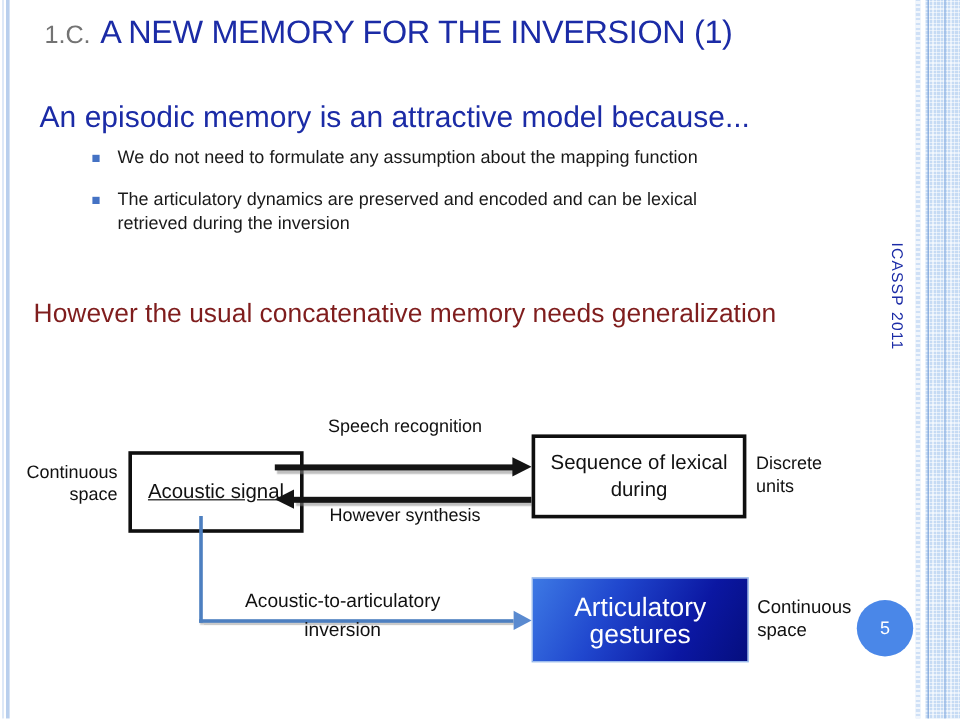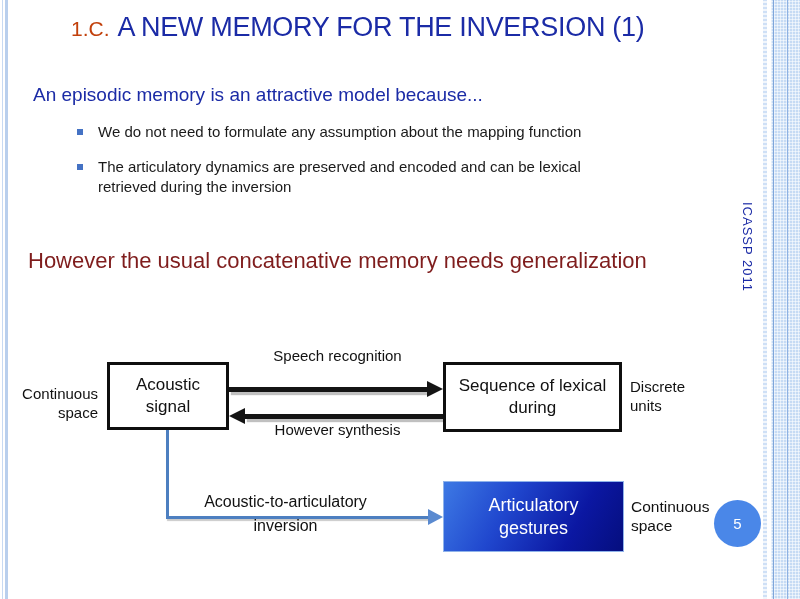--- a/index.html
+++ b/index.html
@@ -21,25 +21,25 @@
     background-color:#c6dbf4;
     background-image:
       repeating-linear-gradient(0deg, rgba(255,255,255,.55) 0 1px, rgba(0,0,0,0) 1px 3px),
       repeating-linear-gradient(90deg, rgba(255,255,255,.55) 0 1px, rgba(0,0,0,0) 1px 3px);
   }
   .edge-r-line1 { position:absolute; left:773px; top:0; width:1px; height:100%; background:#7fa6da; }
   .edge-r-line2 { position:absolute; left:787px; top:0; width:1px; height:100%; background:#8fb2e2; }
 
   
   .title { position:absolute; left:37px; top:12px; white-space:nowrap; }
-  .title-prefix { font-size:21px; color:#c2410c; letter-spacing:0; margin-right:8px; vertical-align:baseline;margin-left:34px; }
+  .title-prefix { font-size:21px; color:#737373; letter-spacing:0; margin-right:8px; vertical-align:baseline; }
   .title-main { font-size:27px; color:#1b2ba6; letter-spacing:-0.3px; }
 
   
-  .intro { position:absolute; left:33px; top:84px; font-size:19px; color:#1b2ba6; }
+  .intro { position:absolute; left:33px; top:84px; font-size:25px; color:#1b2ba6; }
 
   
   .bullets { position:absolute; left:77px; top:122px; width:565px; margin:0; padding:0; list-style:none; }
   .bullets li {
     position:relative; padding-left:21px; margin-bottom:15px;
     font-size:15px; line-height:20px; color:#1a1a1a;
   }
   .bullets li .sq {
     position:absolute; left:0; top:7px; width:6px; height:6px; background:#4472c4;
   }
@@ -53,25 +53,25 @@
     position:absolute; left:740px; top:202px;
     writing-mode:vertical-rl; font-size:13px; letter-spacing:1px; color:#1b2ba6;
   }
 
   
   .dg-box {
     position:absolute; box-sizing:border-box; background:#fff;
     border:3px solid #0f0f0f; display:flex; align-items:center; justify-content:center;
     text-align:center; font-size:17px; line-height:22px; color:#111;
   }
-  .box-acoustic { left:107px; top:362px; width:122px; height:68px; padding:0 12px; }
+  .box-acoustic { left:107px; top:376px; width:146px; height:68px; padding:0 12px;text-decoration:underline; }
   .box-sequence { left:443px; top:362px; width:179px; height:70px; padding:0 2px; }
   .box-articulatory {
     left:443px; top:481px; width:181px; height:71px; padding:0 10px;
-    border:1px solid #8fb3ea; color:#ffffff; font-size:18px; line-height:23px;
+    border:1px solid #8fb3ea; color:#ffffff; font-size:22px; line-height:23px;
     background:linear-gradient(118deg,#3d79e4 0%,#2047ce 35%,#0b17a2 72%,#050e7e 100%);
   }
 
   .dg-lbl { position:absolute; font-size:15px; line-height:19px; color:#111; }
   .lbl-cont-left  { left:4px;   top:384px; width:94px; text-align:right; }
   .lbl-discrete   { left:630px; top:377px; width:72px; }
   .lbl-rec        { left:235px; top:346px; width:205px; text-align:center; }
   .lbl-syn        { left:235px; top:420px; width:205px; text-align:center; }
   .lbl-inversion  { left:183px; top:490px; width:205px; text-align:center; font-size:16px; line-height:24px; }
   .lbl-cont-right { left:631px; top:497px; width:86px; font-size:15.5px; }

